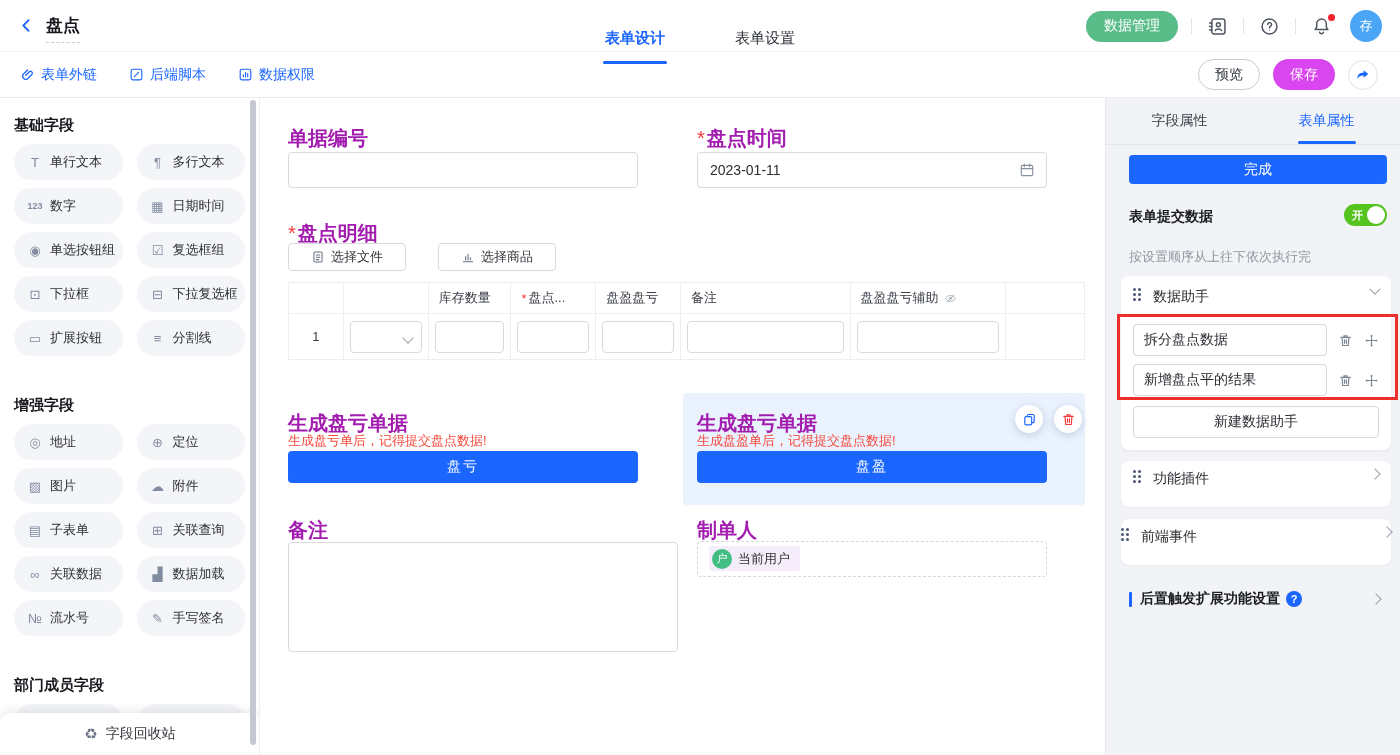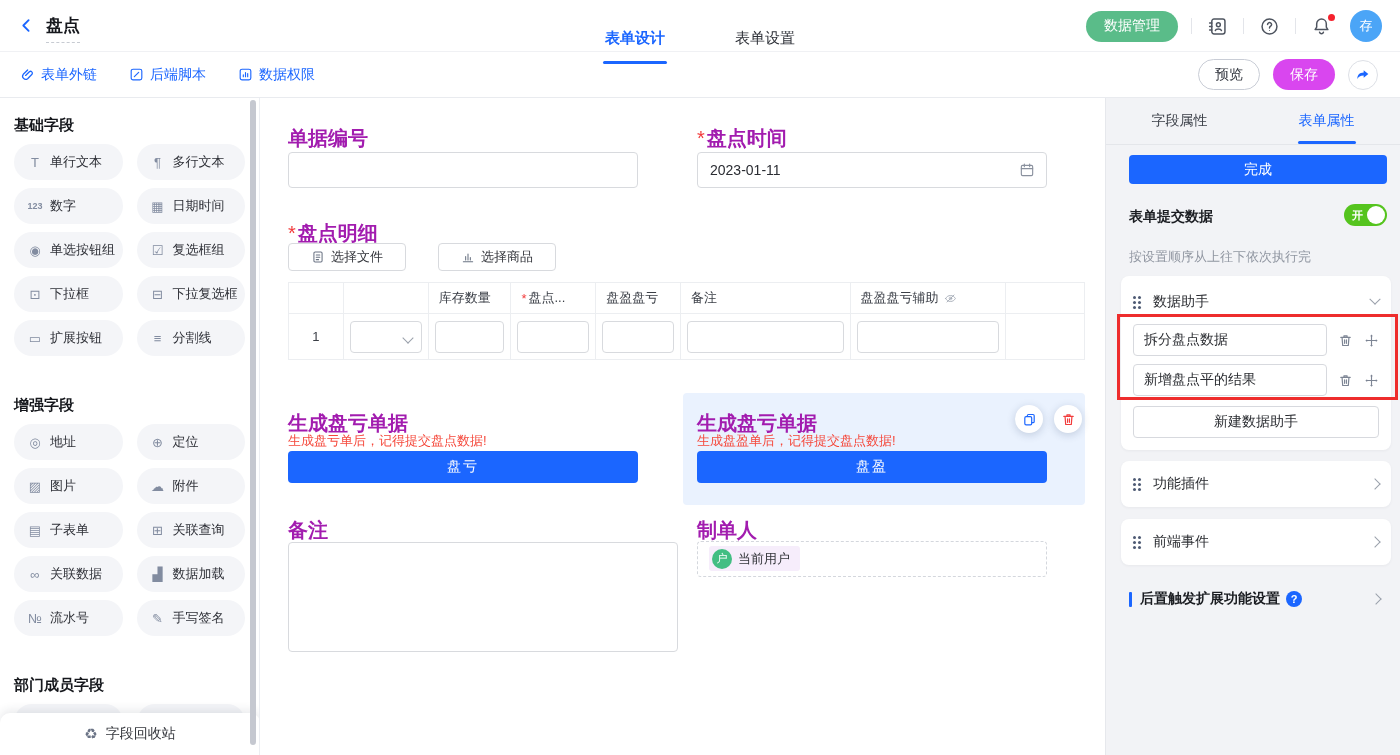--- a/index.html
+++ b/index.html
@@ -88,21 +88,21 @@
   .ptab{flex:1;display:flex;align-items:center;justify-content:center;font-size:14px;color:#3c4049;position:relative;cursor:pointer}
   .ptab.active{color:#1b66ff}
   .ptab.active::after{content:"";position:absolute;bottom:0;left:50%;transform:translateX(-50%);width:58px;height:3px;background:#1b66ff;border-radius:2px}
   .donebtn{position:absolute;left:23px;top:57px;width:258px;height:29px;background:#1b66ff;border-radius:4px;color:#fff;font-size:14px;display:flex;align-items:center;justify-content:center;cursor:pointer}
   .submitlbl{position:absolute;left:23px;top:110px;font-size:14px;font-weight:700;color:#1b1d22}
   .toggle{position:absolute;left:238px;top:106px;width:43px;height:22px;border-radius:11px;background:#55c41e;cursor:pointer}
   .toggle .t-on{position:absolute;left:8px;top:4px;font-size:11px;color:#fff;font-weight:700}
   .toggle .knob{position:absolute;right:2px;top:2px;width:18px;height:18px;border-radius:50%;background:#fff}
   .orderhint{position:absolute;left:23px;top:150px;font-size:13px;color:#9096a1;white-space:nowrap}
   .pcard{position:absolute;left:15px;width:270px;background:#fff;border-radius:8px;box-shadow:0 1px 3px rgba(30,40,60,.05);padding:12px}
-  .crow{display:flex;align-items:center;height:28px}
+  .crow{display:flex;height:28px}
   .dots{position:relative;width:8px;height:13px;margin-right:12px;flex:0 0 8px}
   .dots::before{content:"";position:absolute;left:0;top:0;width:3px;height:3px;border-radius:50%;background:#4e5a74;box-shadow:0 5px 0 #4e5a74,0 10px 0 #4e5a74,5px 0 0 #4e5a74,5px 5px 0 #4e5a74,5px 10px 0 #4e5a74}
   .ctitle{font-size:14px;color:#2a2c31;flex:1}
   .chv{width:8px;height:8px;border-right:1.5px solid #9aa0ab;border-bottom:1.5px solid #9aa0ab;flex:0 0 8px}
   .chv.down{transform:rotate(45deg) translate(-2px,-2px)}
   .chv.right{transform:rotate(-45deg)}
   .hitem{display:flex;align-items:center;margin-top:8px}
   .hbox{flex:1;height:32px;border:1px solid #d7d9de;border-radius:4px;background:#fff;display:flex;align-items:center;padding-left:10px;font-size:14px;color:#2a2c31;cursor:text}
   .iico{margin-left:11px;color:#7d8594;cursor:pointer}
   .hnew{margin-top:10px;height:32px;border:1px solid #d7d9de;border-radius:4px;background:#fff;display:flex;align-items:center;justify-content:center;font-size:14px;color:#2a2c31;cursor:pointer}
@@ -470,21 +470,21 @@
   </div>
 
   <div class="pcard" style="top:363px;height:46px;padding:9px 12px">
     <div class="crow">
       <span class="dots"></span>
       <span class="ctitle">功能插件</span>
       <span class="chv right"></span>
     </div>
   </div>
 
-  <div class="pcard" style="top:421px;height:46px;padding:9px 12px">
+  <div class="pcard" style="top:421px;height:46px;padding:9px 0">
     <div class="crow">
       <span class="dots"></span>
       <span class="ctitle">前端事件</span>
       <span class="chv right"></span>
     </div>
   </div>
 
   <div class="postrow">
     <span class="bluebar"></span>
     <span class="posttitle">后置触发扩展功能设置</span>

